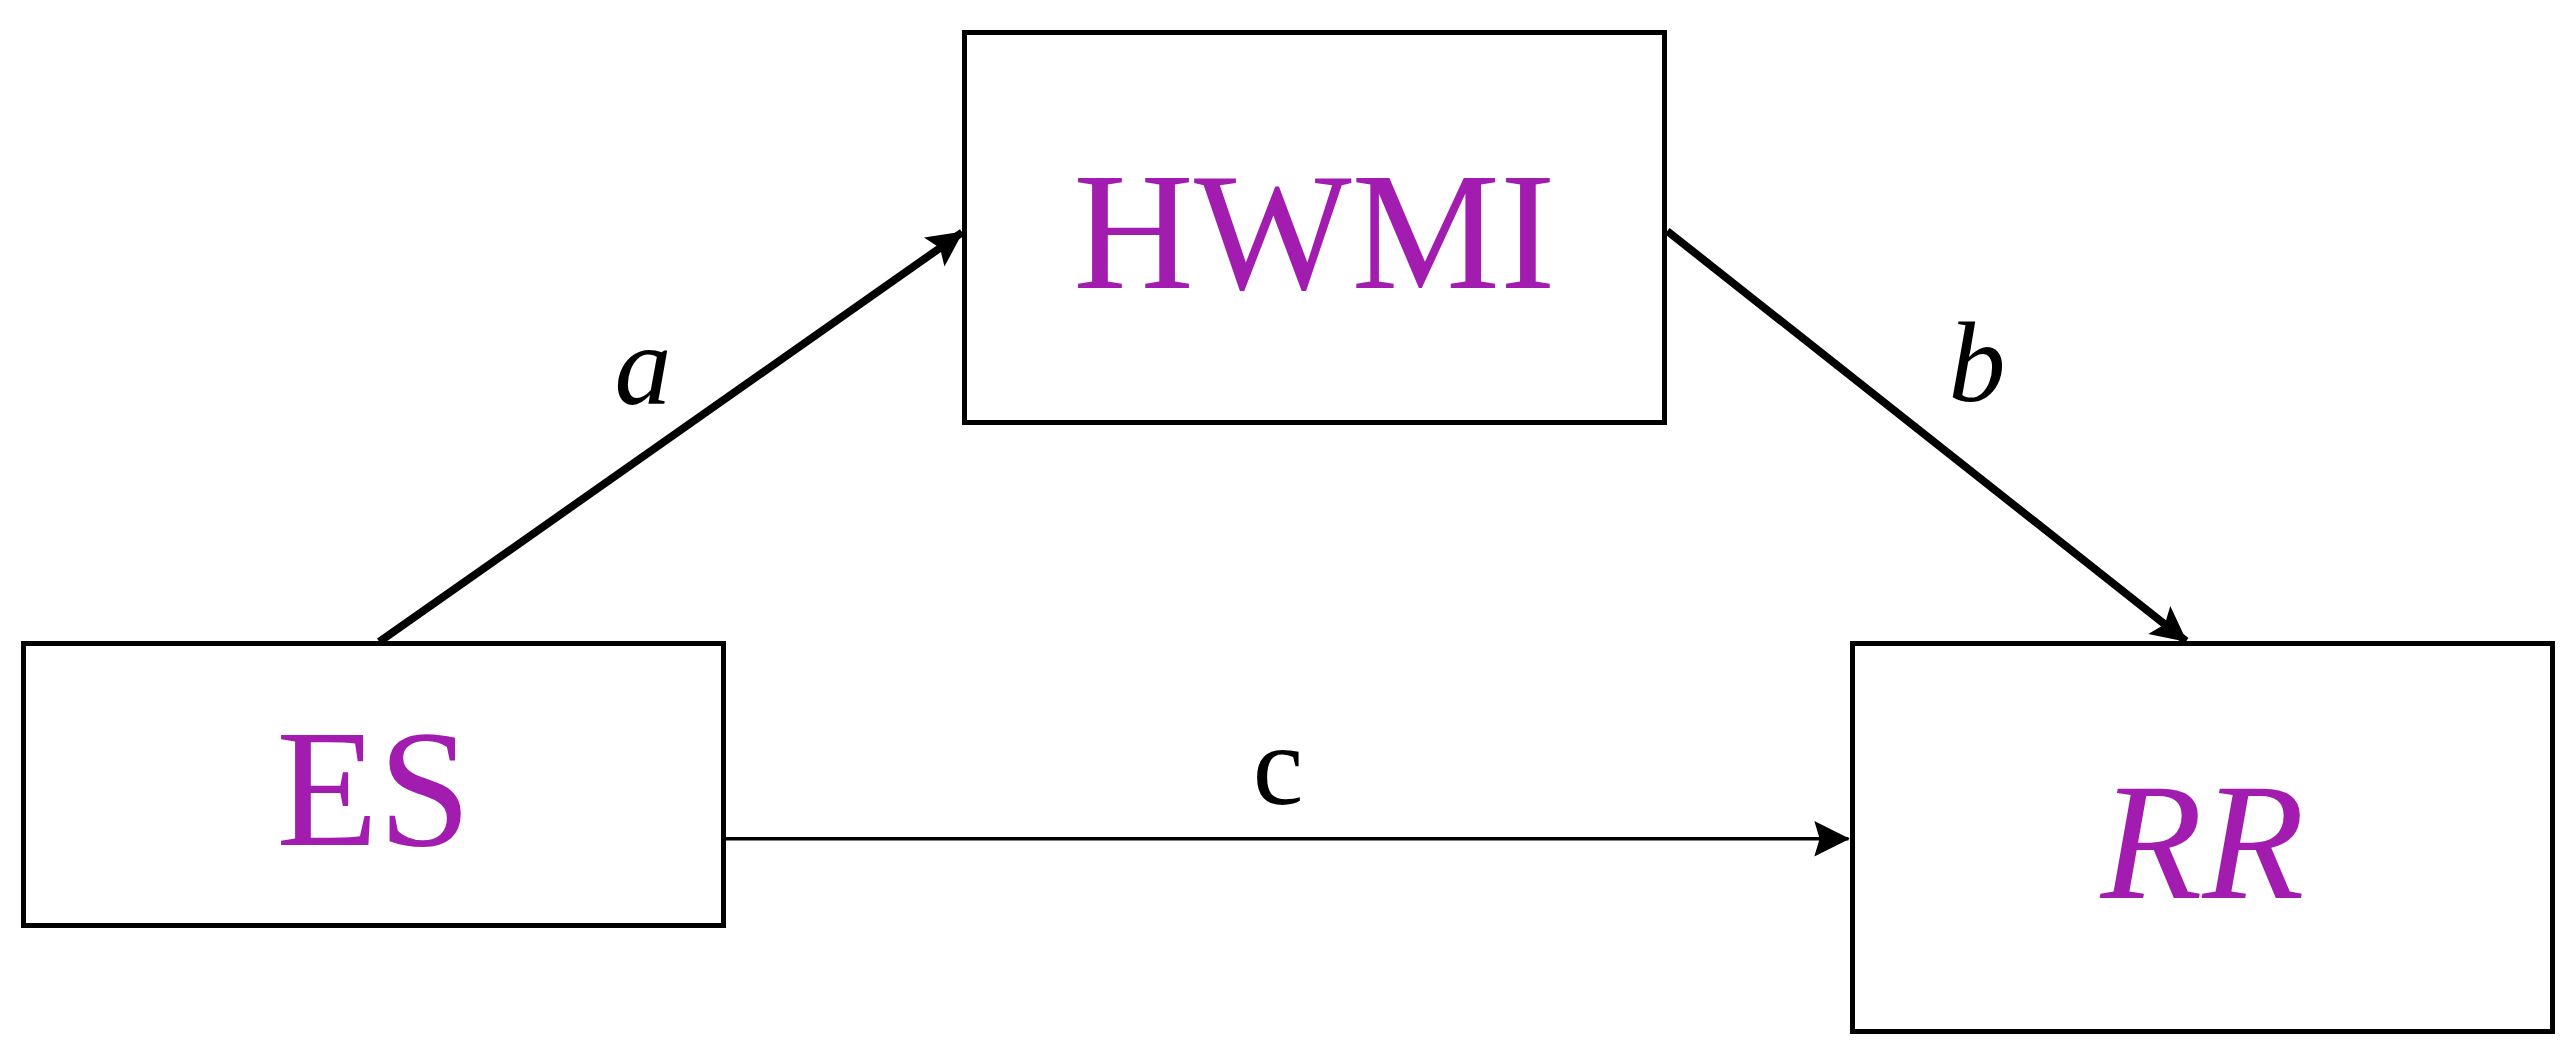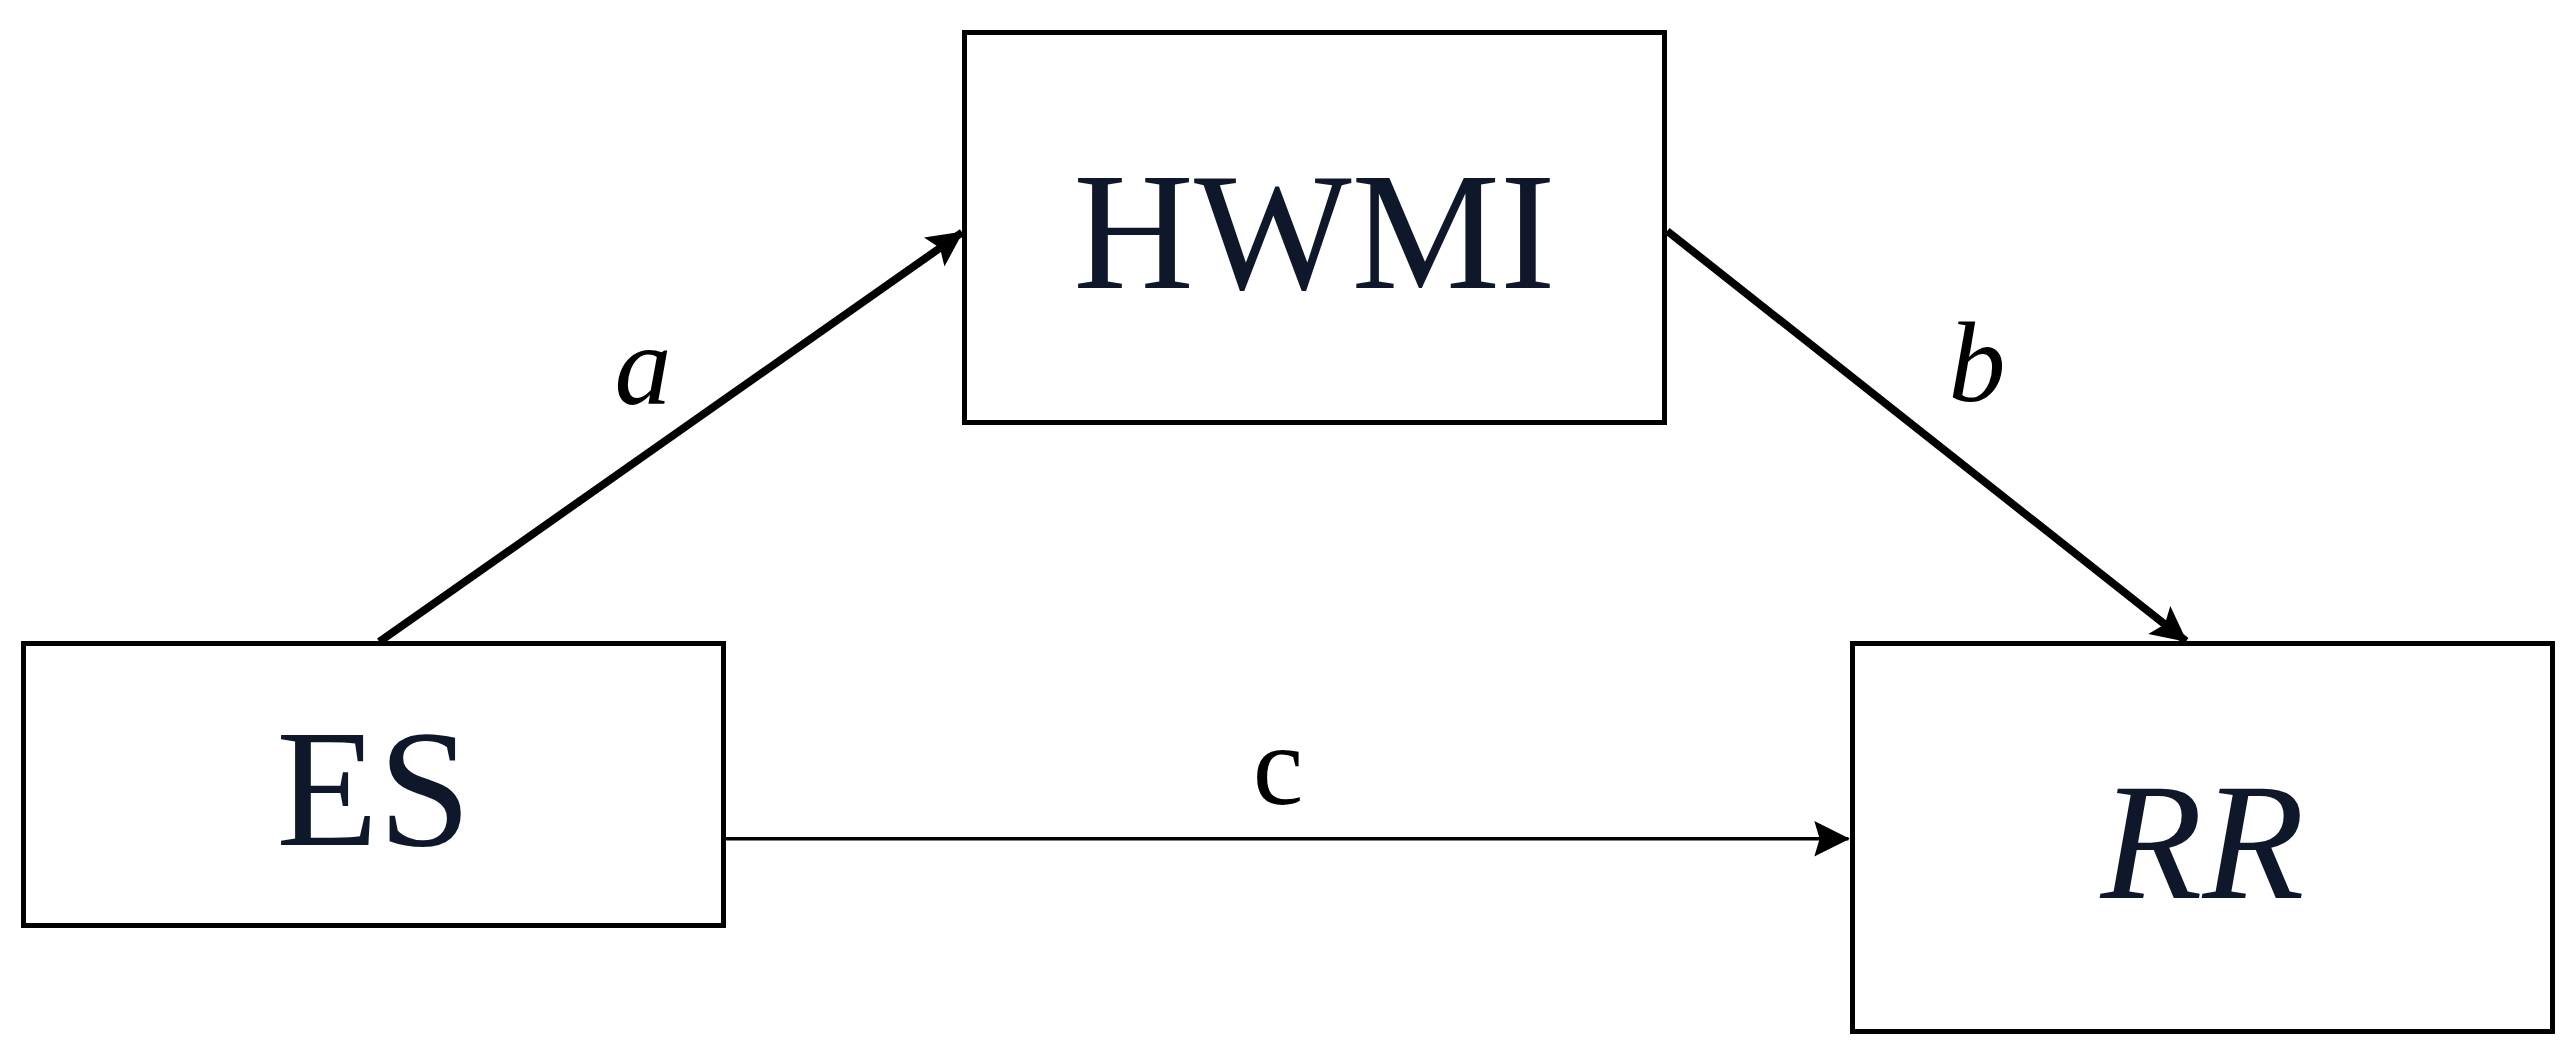--- a/index.html
+++ b/index.html
@@ -20,21 +20,21 @@
     box-sizing: border-box;
     border: 5.7px solid #000000;
     background: #ffffff;
     display: flex;
     align-items: center;
     justify-content: center;
   }
   .node-label {
     font-size: 167px;
     line-height: 1;
-    color: #0f172a;
+    color: #a21caf;
     letter-spacing: 0;
     transform: translateY(4.3px);
     white-space: nowrap;
   }
   #node-es   { left: 21.3px;   top: 641px; width: 705px; height: 287px; }
   #node-hwmi { left: 962px; top: 30px;  width: 705px; height: 395px; }
   #node-rr   { left: 1850px; top: 641px; width: 705px; height: 393px; font-style: italic; }
 
   #arrow-layer {
     position: absolute;

